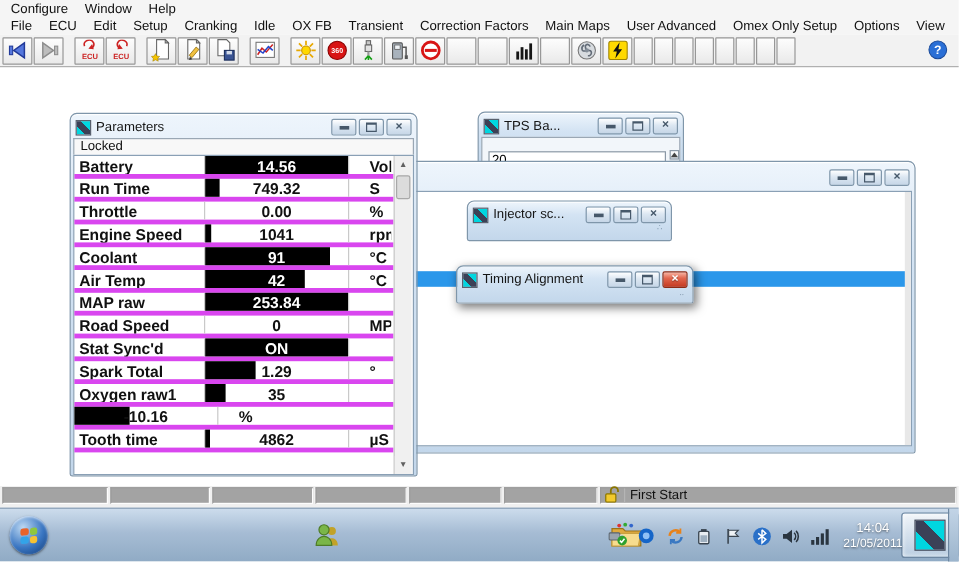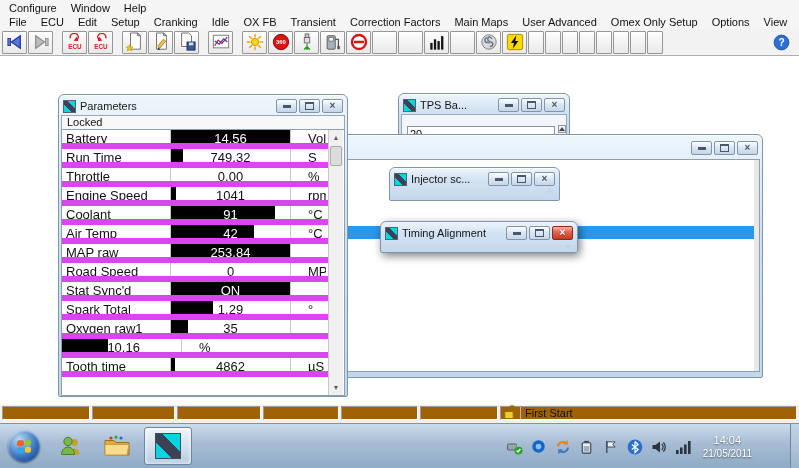--- a/index.html
+++ b/index.html
@@ -46,21 +46,21 @@
   .wbtn.red .gc { color:#fff; text-shadow:0 1px 1px rgba(0,0,0,.4); }
   .omexico { width:13px; height:13px; flex:0 0 auto; border:1px solid #59616e;
              background:linear-gradient(45deg,#00d6e0 32%,#3b4157 32%,#3b4157 64%,#00d6e0 64%); }
 
   
   #paramwin { left:58px; top:37px; width:290px; height:303px; z-index:5; }
   .pmenubar { height:14px; background:#f8f8f8; border:1px solid #9aa7b4; border-bottom:none;
               padding:0 5px; line-height:13px; }
   .ptable { height:267px; background:#fff; border:1px solid #8aa0b5; display:flex; }
   .pgrid { width:266px; }
-  .prow { display:flex; height:19px; border-bottom:6px solid #d946ef; }
+  .prow { display:flex; height:19px; border-bottom:4px solid #d946ef;font-weight:bold; }
   .pc1 { width:109px; font-size:13px; line-height:18px; padding-left:4px;
          border-right:1px solid #c9c9c9; overflow:hidden; white-space:nowrap; }
   .pc2 { width:120px; position:relative; border-right:1px solid #c9c9c9; }
   .pbar { position:absolute; left:0; top:0; bottom:0; background:#000; }
   .pval { position:absolute; left:0; top:0; width:100%; text-align:center;
           font-size:13px; line-height:18px; }
   .pval.inv { color:#fff; }
   .pc3 { width:35px; font-size:13px; line-height:18px; padding-left:17px; overflow:hidden; }
   .pscroll { width:15px; background:#f0f0f0; border-left:1px solid #c9c9c9; position:relative; }
   .sarrow { position:absolute; left:0; width:14px; height:15px; background:#f0f0f0;
@@ -97,28 +97,28 @@
           color:#8aa0b5; font-size:7px; line-height:6px; letter-spacing:1px; }
 
   
   #timwin { left:380px; top:164px; width:198px; height:32px; z-index:4;
             box-shadow:2px 3px 8px rgba(0,0,0,.5); }
 
   
   .statusbar { position:absolute; left:0; top:405px; width:799px; height:18px;
                background:#f0f0f0; display:flex; gap:2px; padding:1px 2px; }
   .scell { border:1px solid; border-color:#9b9b9b #fdfdfd #fdfdfd #9b9b9b;
-           background:#a16207; height:14px; }
+           background:#a3a3a3; height:14px; }
   .smsg { flex:1; display:flex; align-items:center; gap:4px; padding:0 3px; }
   .sdiv { width:1px; height:12px; background:#b5b5b5; }
 
   
   .taskbar { position:absolute; left:0; top:423px; width:799px; height:45px;
              background:linear-gradient(#ccdcec,#a6bcd4 45%,#90abc5);
-             border-top:1px solid #7d96b0; display:flex; align-items:center; }
+             border-top:1px solid #7d96b0; display:flex; align-items:center;justify-content:space-between; }
   .orb { width:32px; height:32px; border-radius:50%; margin-left:8px; position:relative;
          background:radial-gradient(circle at 35% 30%, #bcd8f2, #3a76c2 55%, #123d7a 95%);
          box-shadow:0 1px 2px rgba(0,0,0,.5), inset 0 1px 2px rgba(255,255,255,.7);
          display:flex; align-items:center; justify-content:center; }
   .flag { width:14px; height:13px; display:grid; grid-template-columns:1fr 1fr; gap:1px;
           transform:skewY(-4deg); }
   .flag div { border-radius:2px; }
   .taskico { margin-left:16px; display:flex; align-items:center; justify-content:center;
              width:30px; height:32px; }
   .taskapp { margin-left:12px; width:48px; height:38px; border:1px solid #6d87a2; border-radius:3px;

